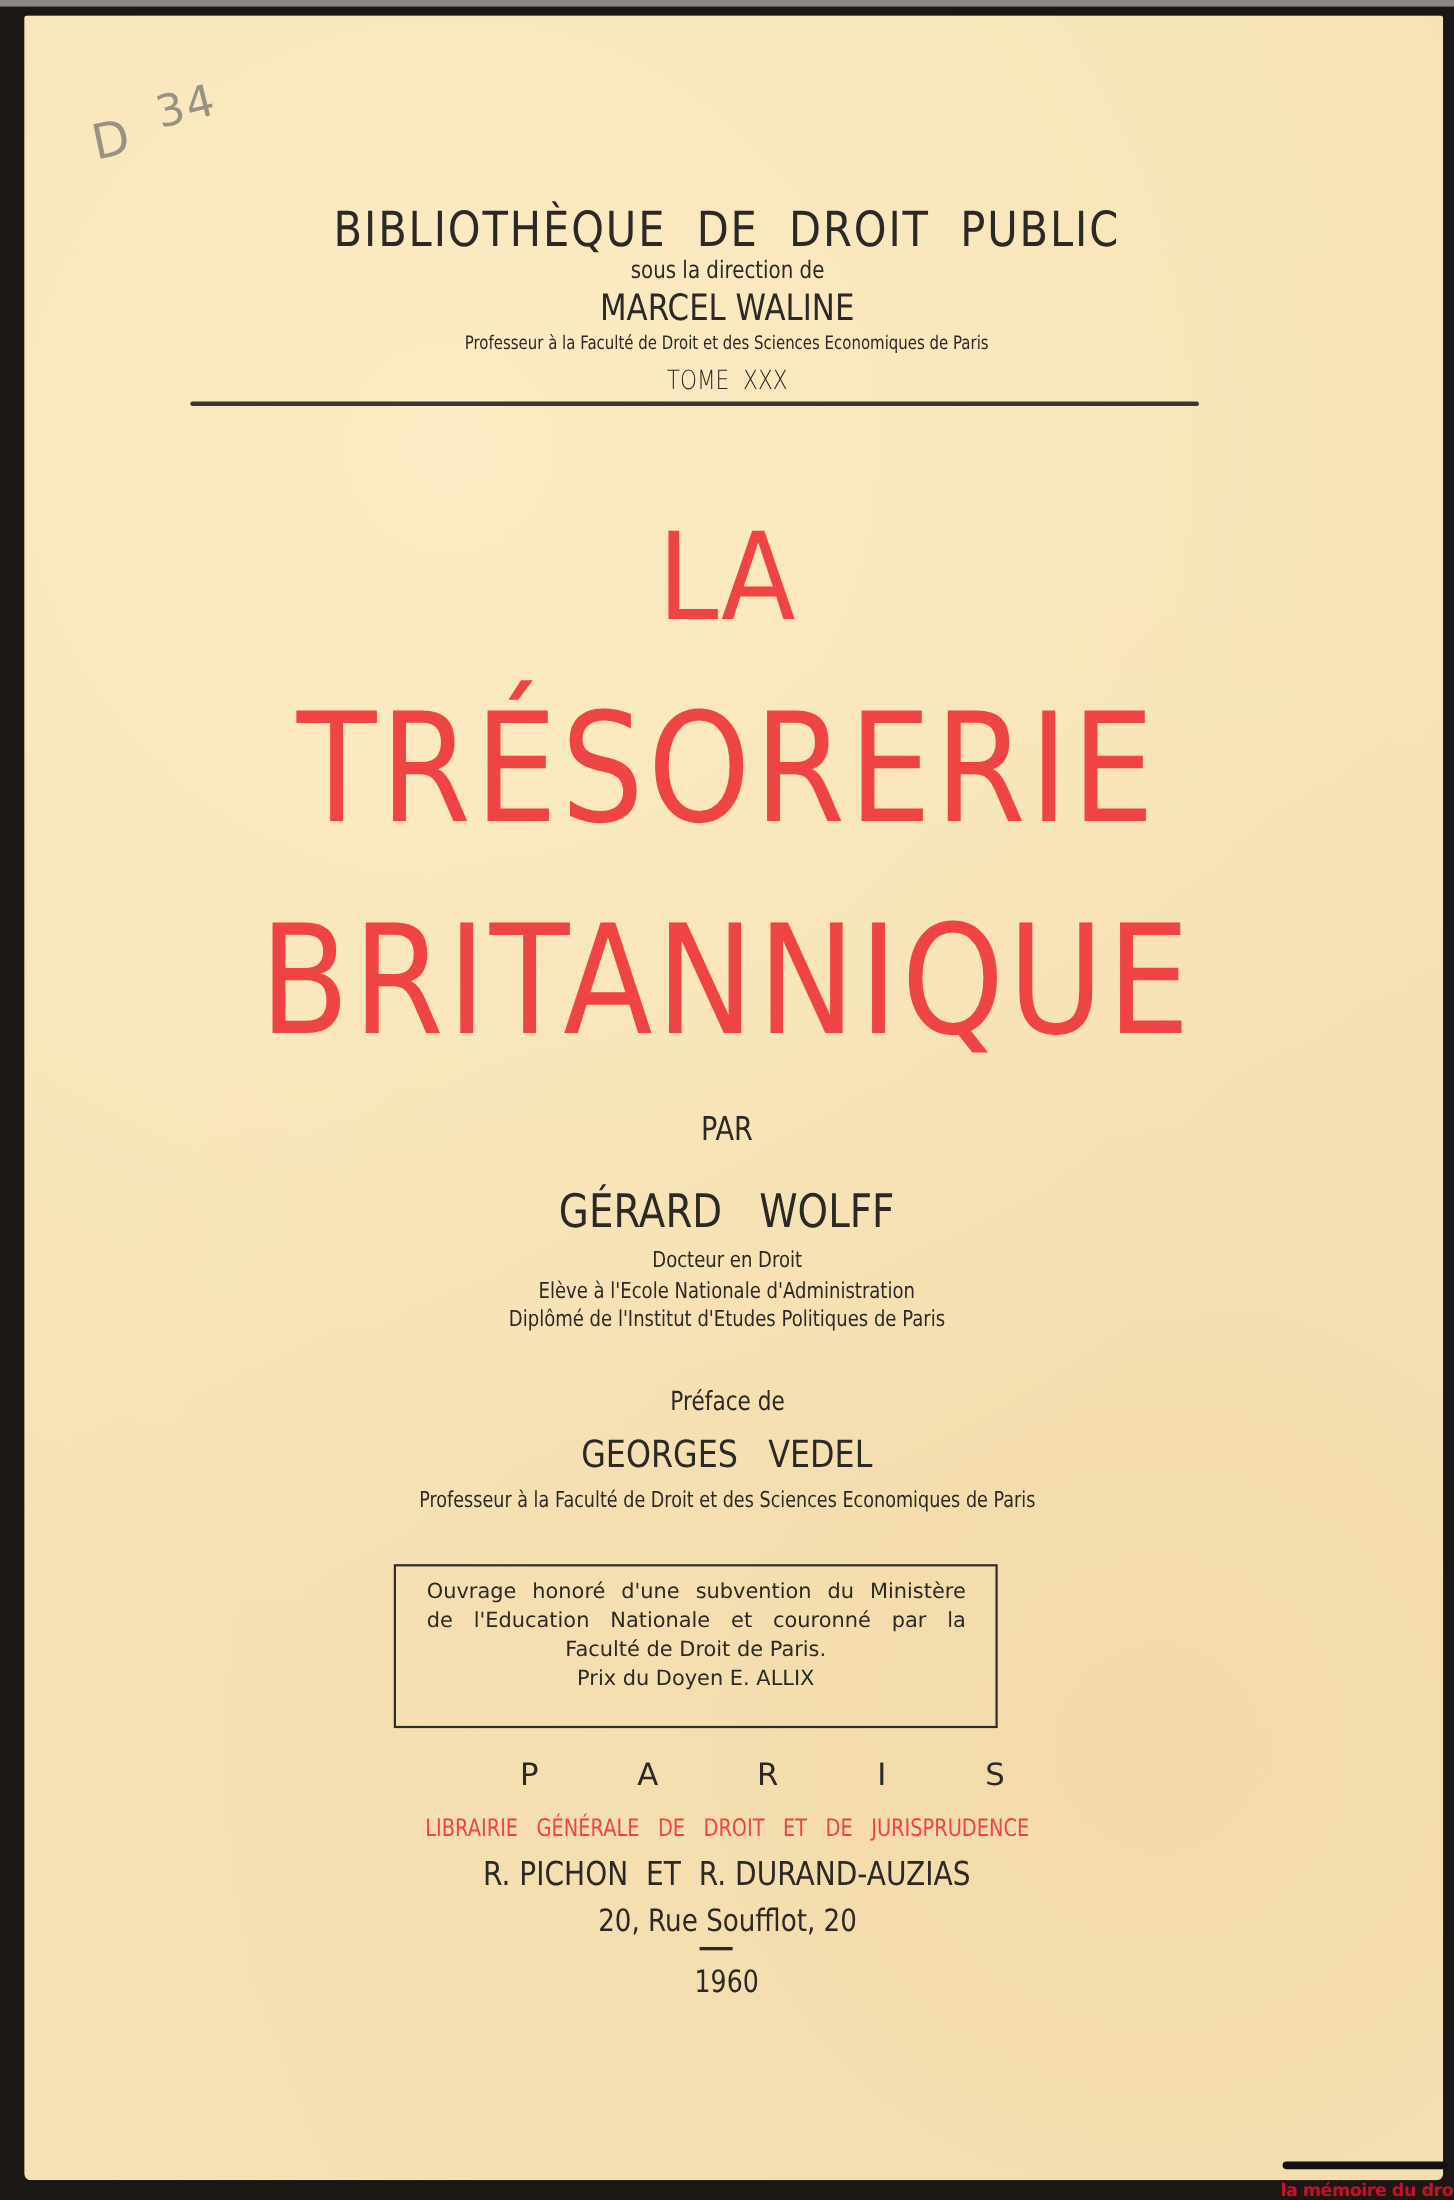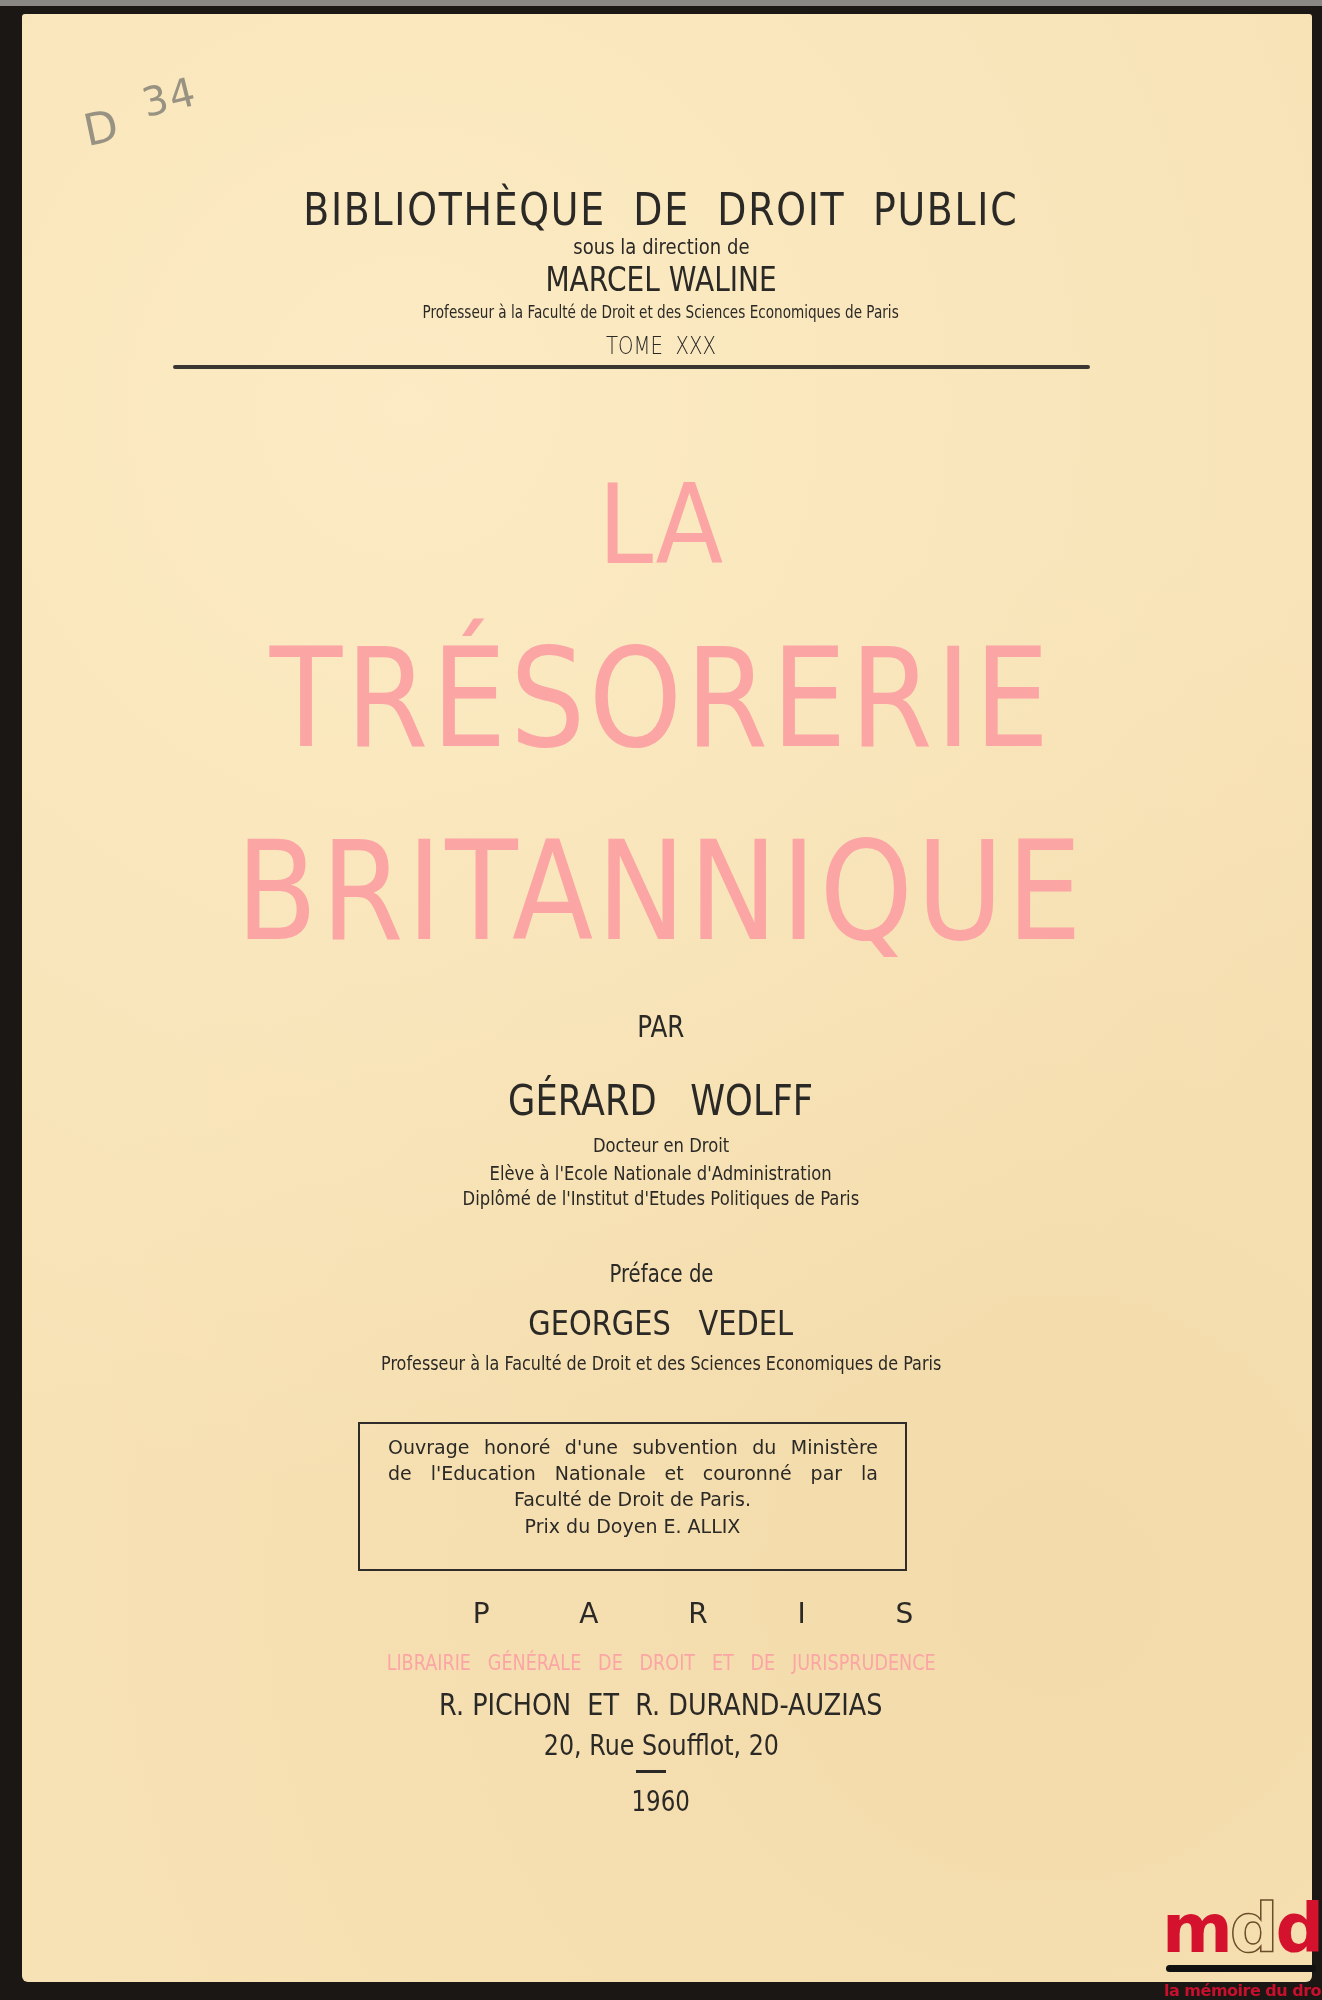--- a/index.html
+++ b/index.html
@@ -5,21 +5,21 @@
   html,body{margin:0;padding:0;}
   body{width:1322px;height:2000px;background:#1a1714;position:relative;overflow:hidden;font-family:"DejaVu Sans","Liberation Sans",sans-serif;}
   .topstrip{position:absolute;left:0;top:0;width:1322px;height:6px;background:#8a8884;}
   .page{position:absolute;left:22px;top:14px;width:1290px;height:1968px;background:#f7e2b5;border-radius:3px 3px 6px 6px;
         background-image:radial-gradient(circle at 30% 20%, rgba(255,240,205,.6), transparent 60%),radial-gradient(circle at 80% 80%, rgba(235,205,150,.35), transparent 55%);}
   .pencil{position:absolute;left:62px;top:60px;width:150px;height:100px;color:#6f6f6a;font-family:"DejaVu Sans",sans-serif;}
   .pencil .d{position:absolute;left:0;top:28px;font-size:44px;transform:rotate(-12deg);opacity:.7;}
   .pencil .n{position:absolute;left:58px;top:0;font-size:40px;transform:rotate(-14deg);opacity:.7;letter-spacing:2px;}
   .line{position:absolute;left:0;width:1322px;text-align:center;white-space:nowrap;color:#2b2926;line-height:1;}
   .cond{display:inline-block;transform:scaleX(.82);transform-origin:center;}
-  .red{color:#fca5a5;}
+  .red{color:#ef4444;}
   .rule{position:absolute;left:173px;top:365px;width:917px;height:4px;background:#3a3733;border-radius:2px;}
   .box{position:absolute;left:358px;top:1422px;width:549px;height:149px;border:2px solid #2f2c29;box-sizing:border-box;}
   .box .bl{position:absolute;left:0;width:100%;text-align:center;font-size:19px;color:#2b2926;line-height:1;}
   .box .just{text-align:justify;text-align-last:justify;left:28px;width:490px;}
   .dash{position:absolute;left:636px;top:1770px;width:30px;height:3px;background:#2b2926;}
   .logo{position:absolute;left:1162px;top:1895px;width:160px;height:105px;}
   .logo .mdd{position:absolute;left:0;top:0;font-size:68px;font-weight:bold;color:#d4122e;font-family:"DejaVu Sans",sans-serif;letter-spacing:-3px;line-height:1;}
   .logo .mdd .o{color:transparent;-webkit-text-stroke:1.5px #6b4d2a;}
   .logo .bar{position:absolute;left:4px;top:70px;width:150px;height:7px;background:#111;border-radius:4px;}
   .logo .tag{position:absolute;left:2px;top:86px;font-size:16px;font-weight:bold;color:#c8102e;white-space:nowrap;letter-spacing:-0.5px;}
@@ -106,16 +106,15 @@
 </div>
 <div class="line" style="top:1732px;font-size:28px;">
   <span class="cond" style="transform:scaleX(.85);">20, Rue Soufflot, 20</span>
 </div>
 <div class="dash"></div>
 <div class="line" style="top:1788px;font-size:28px;">
   <span class="cond">1960</span>
 </div>
 
 <div class="logo">
-  <div class="mdd"><span>m</span><span class="o">d</span><span>d</span></div>
   <div class="bar"></div>
   <div class="tag">la mémoire du droit</div>
 </div>
 
 </body></html>

